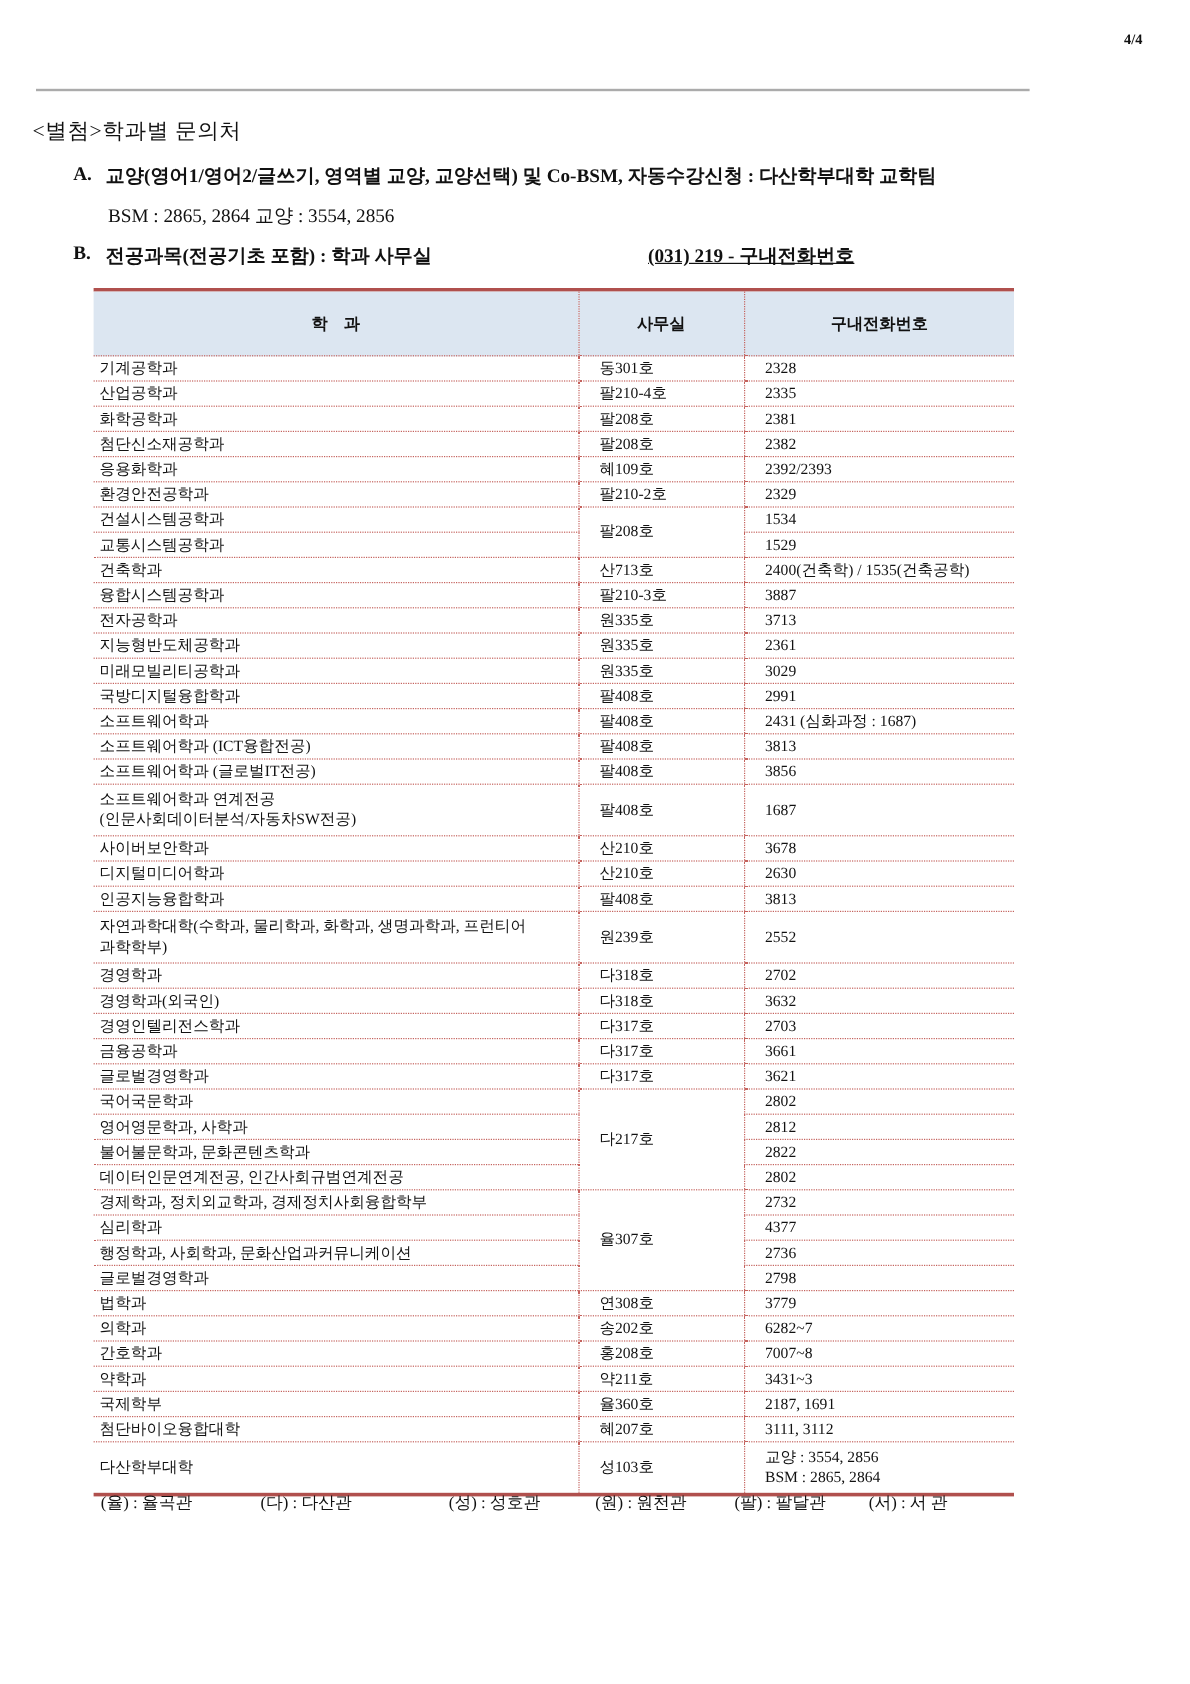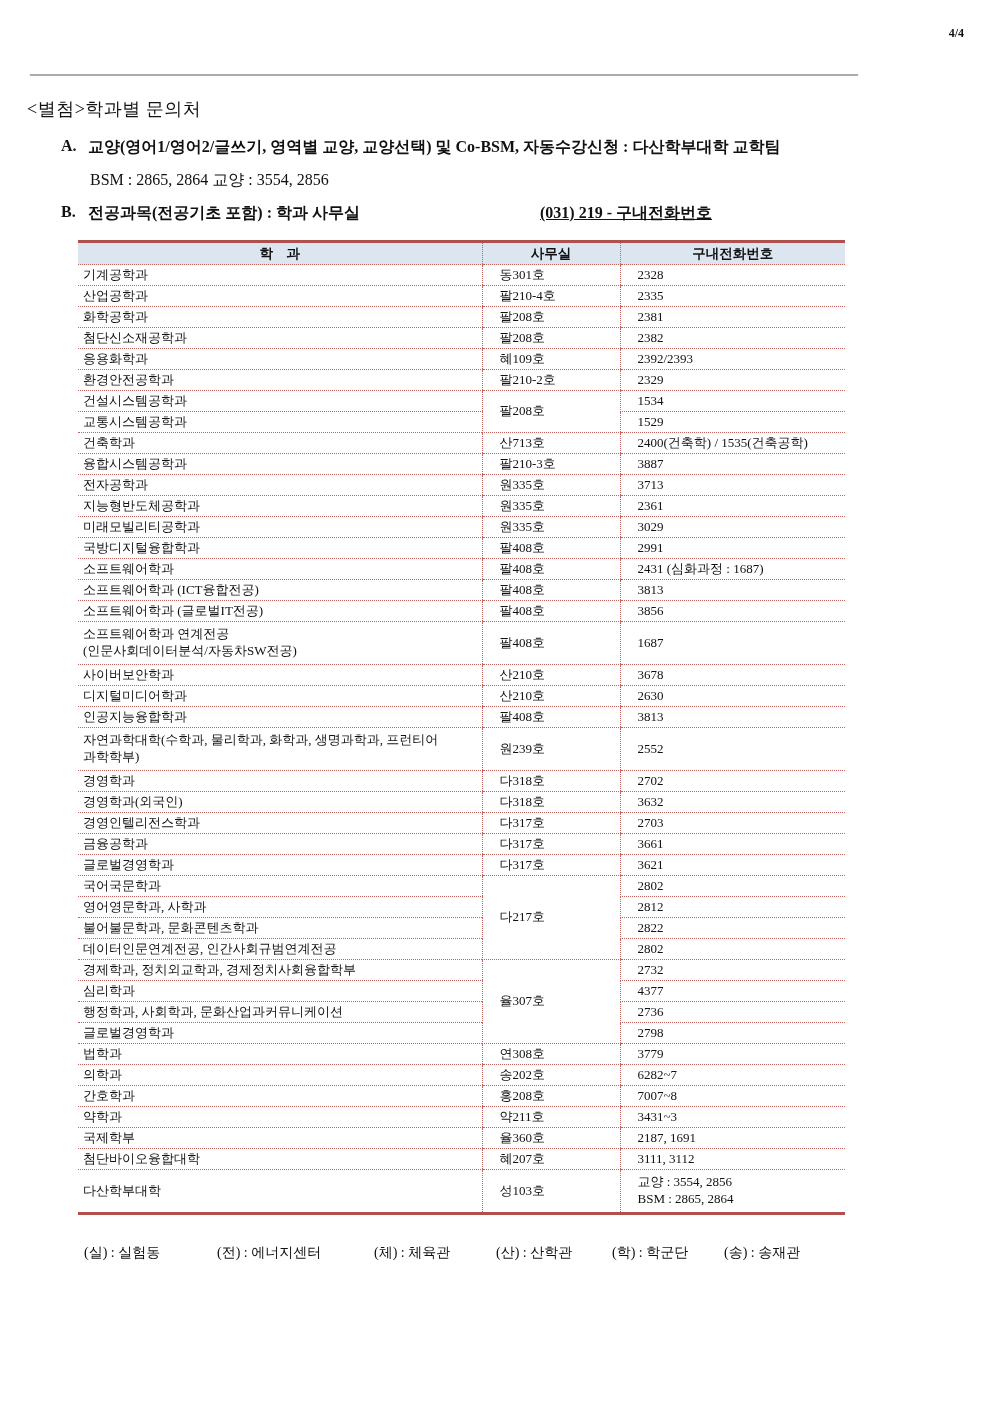--- a/index.html
+++ b/index.html
@@ -1,38 +1,38 @@
 <!DOCTYPE html>
 <html><head>
 <meta charset="utf-8">
 <style>
   html,body{margin:0;padding:0;}
   body{
     width:992px;height:1403px;position:relative;background:#ffffff;
     font-family:"Liberation Serif","DejaVu Serif",serif;color:#111;
   }
-  .page-num{position:absolute;top:26px;right:28px;font-size:12px;font-weight:bold;}
+  .page-num{position:absolute;top:26px;right:40px;font-size:12px;font-weight:bold;}
   .top-rule{position:absolute;top:74px;left:30px;width:828px;border-top:2px solid #ababab;}
   .doc-title{position:absolute;top:97px;left:27px;font-size:18px;letter-spacing:0.5px;}
   .sec{position:absolute;left:61px;font-size:16px;font-weight:bold;display:flex;}
   .sec-a{top:137px;}
   .sec-a-cont{position:absolute;left:90px;top:170px;font-size:16px;font-weight:normal;}
   .sec-b{top:203px;}
   .sec .lbl{width:27px;flex:0 0 27px;}
   .sec-b-phone{position:absolute;left:540px;top:203px;font-size:16px;font-weight:bold;text-decoration:underline;}
 
   .table-wrap{
     position:absolute;left:78px;top:240px;width:767px;
     border-top:3px solid #b0504d;border-bottom:3px solid #b0504d;
   }
   table{border-collapse:collapse;width:767px;table-layout:fixed;font-size:13px;}
   col.c1{width:404px;} col.c2{width:138px;} col.c3{width:225px;}
   th{
     background:#dce6f1;font-weight:bold;font-size:13.5px;height:21px;
-    border-bottom:1px dotted #c4625d;text-align:center;white-space:pre;padding:0;
+    border-bottom:1px dotted #c4625d;text-align:center;white-space:pre;padding:16px;
   }
   td{
     height:20px;padding:0 0 0 5px;border-bottom:1px dotted #c4625d;
     white-space:pre-line;line-height:1.3;overflow:hidden;vertical-align:middle;
   }
   th + th, td.office, td.phone{border-left:1px dotted #c4625d;}
   td.office{padding-left:17px;}
   td.phone{padding-left:17px;margin-top:18px;}
   tr.tall td{height:42px;}
   tr:last-child td{border-bottom:none;}
@@ -280,20 +280,20 @@
           <td class="office" rowspan="1">성103호</td>
           <td class="phone">교양 : 3554, 2856
 BSM : 2865, 2864</td>
         </tr>
       </tbody>
   </table>
 </div>
 
 <div class="legend">
     <div class="legend-row">
-      <span>(실) : 실험동</span>
-      <span>(전) : 에너지센터</span>
-      <span>(체) : 체육관</span>
-      <span>(산) : 산학관</span>
-      <span>(학) : 학군단</span>
-      <span>(송) : 송재관</span>
+      <span>(율) : 율곡관</span>
+      <span>(다) : 다산관</span>
+      <span>(성) : 성호관</span>
+      <span>(원) : 원천관</span>
+      <span>(팔) : 팔달관</span>
+      <span>(서) : 서  관</span>
     </div>
   </div>
 
 </body></html>

